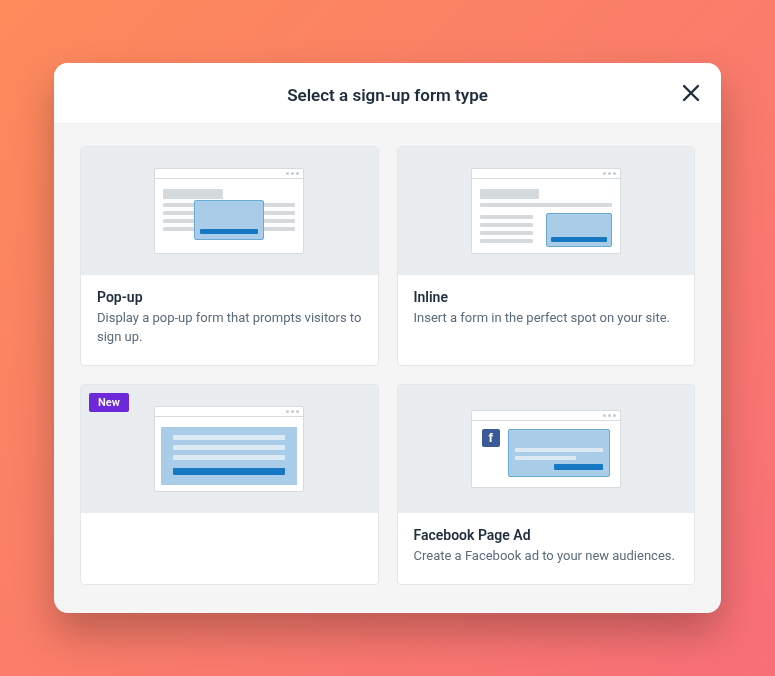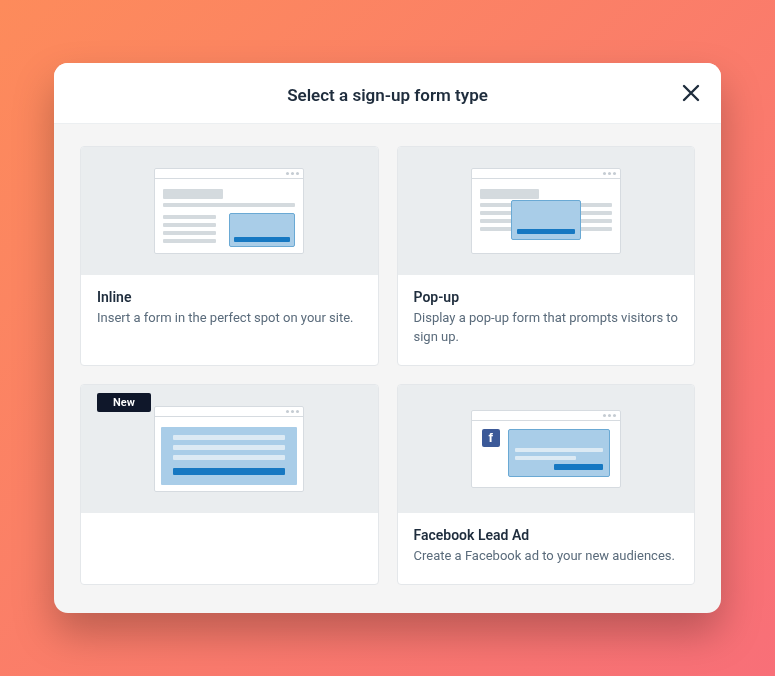--- a/index.html
+++ b/index.html
@@ -66,26 +66,26 @@
     background: #eaedef;
     height: 128px;
     display: flex;
     align-items: center;
     justify-content: center;
     position: relative;
   }
   .badge {
     position: absolute;
     top: 8px;
-    left: 16px;
-    background: #0f172a;
+    left: 8px;
+    background: #6d28d9;
     color: #fff;
     font-size: 11px;
     font-weight: 600;
-    padding: 3px 16px;
+    padding: 3px 9px;
     border-radius: 2px;
   }
   .card-body {
     padding: 14px 16px 18px 16px;
   }
   .card-title {
     font-size: 14px;
     font-weight: 600;
     color: #1f2d3d;
     margin-bottom: 4px;
@@ -201,20 +201,47 @@
       <div class="card-illus">
         <div class="browser">
           <div class="browser-bar">
               <span class="dot"></span>
               <span class="dot"></span>
               <span class="dot"></span>
             </div>
           <div class="browser-body" style="height:74px;">
             <div class="grey-block" style="width:45%;"></div>
             <div class="grey-line"></div>
+            <div class="grey-line"></div>
+            <div class="grey-line"></div>
+            <div class="grey-line"></div>
+            <div class="popup-overlay">
+              <div style="flex:1;"></div>
+              <div class="blue-line"></div>
+            </div>
+          </div>
+        </div>
+      </div>
+      <div class="card-body">
+        <div class="card-title">Pop-up</div>
+        <div class="card-desc">Display a pop-up form that prompts visitors to sign up.</div>
+      </div>
+    </div>
+
+    <div class="card">
+      <div class="card-illus">
+        <div class="browser">
+          <div class="browser-bar">
+              <span class="dot"></span>
+              <span class="dot"></span>
+              <span class="dot"></span>
+            </div>
+          <div class="browser-body" style="height:74px;">
+            <div class="grey-block" style="width:45%;"></div>
+            <div class="grey-line"></div>
             <div style="overflow:hidden;">
               <div class="inline-box">
                 <div style="flex:1;"></div>
                 <div class="blue-line"></div>
               </div>
               <div class="grey-line" style="width:40%;"></div>
               <div class="grey-line" style="width:40%;"></div>
               <div class="grey-line" style="width:40%;"></div>
               <div class="grey-line" style="width:40%;"></div>
             </div>
@@ -222,47 +249,20 @@
         </div>
       </div>
       <div class="card-body">
         <div class="card-title">Inline</div>
         <div class="card-desc">Insert a form in the perfect spot on your site.</div>
       </div>
     </div>
 
     <div class="card">
       <div class="card-illus">
-        <div class="browser">
-          <div class="browser-bar">
-              <span class="dot"></span>
-              <span class="dot"></span>
-              <span class="dot"></span>
-            </div>
-          <div class="browser-body" style="height:74px;">
-            <div class="grey-block" style="width:45%;"></div>
-            <div class="grey-line"></div>
-            <div class="grey-line"></div>
-            <div class="grey-line"></div>
-            <div class="grey-line"></div>
-            <div class="popup-overlay">
-              <div style="flex:1;"></div>
-              <div class="blue-line"></div>
-            </div>
-          </div>
-        </div>
-      </div>
-      <div class="card-body">
-        <div class="card-title">Pop-up</div>
-        <div class="card-desc">Display a pop-up form that prompts visitors to sign up.</div>
-      </div>
-    </div>
-
-    <div class="card">
-      <div class="card-illus">
         <div class="badge">New</div>
         <div class="browser">
           <div class="browser-bar">
               <span class="dot"></span>
               <span class="dot"></span>
               <span class="dot"></span>
             </div>
           <div class="browser-body" style="padding:6px;">
             <div class="lp-body">
               <div class="lp-line"></div>
@@ -287,19 +287,19 @@
             <div class="fb-icon">f</div>
             <div class="fb-card">
               <div class="fb-grey"></div>
               <div class="fb-grey" style="width:70%;"></div>
               <div class="fb-cta"></div>
             </div>
           </div>
         </div>
       </div>
       <div class="card-body">
-        <div class="card-title">Facebook Lead Ad</div>
+        <div class="card-title">Facebook Page Ad</div>
         <div class="card-desc">Create a Facebook ad to your new audiences.</div>
       </div>
     </div>
 
   </div>
 </div>
 
 </body></html>

